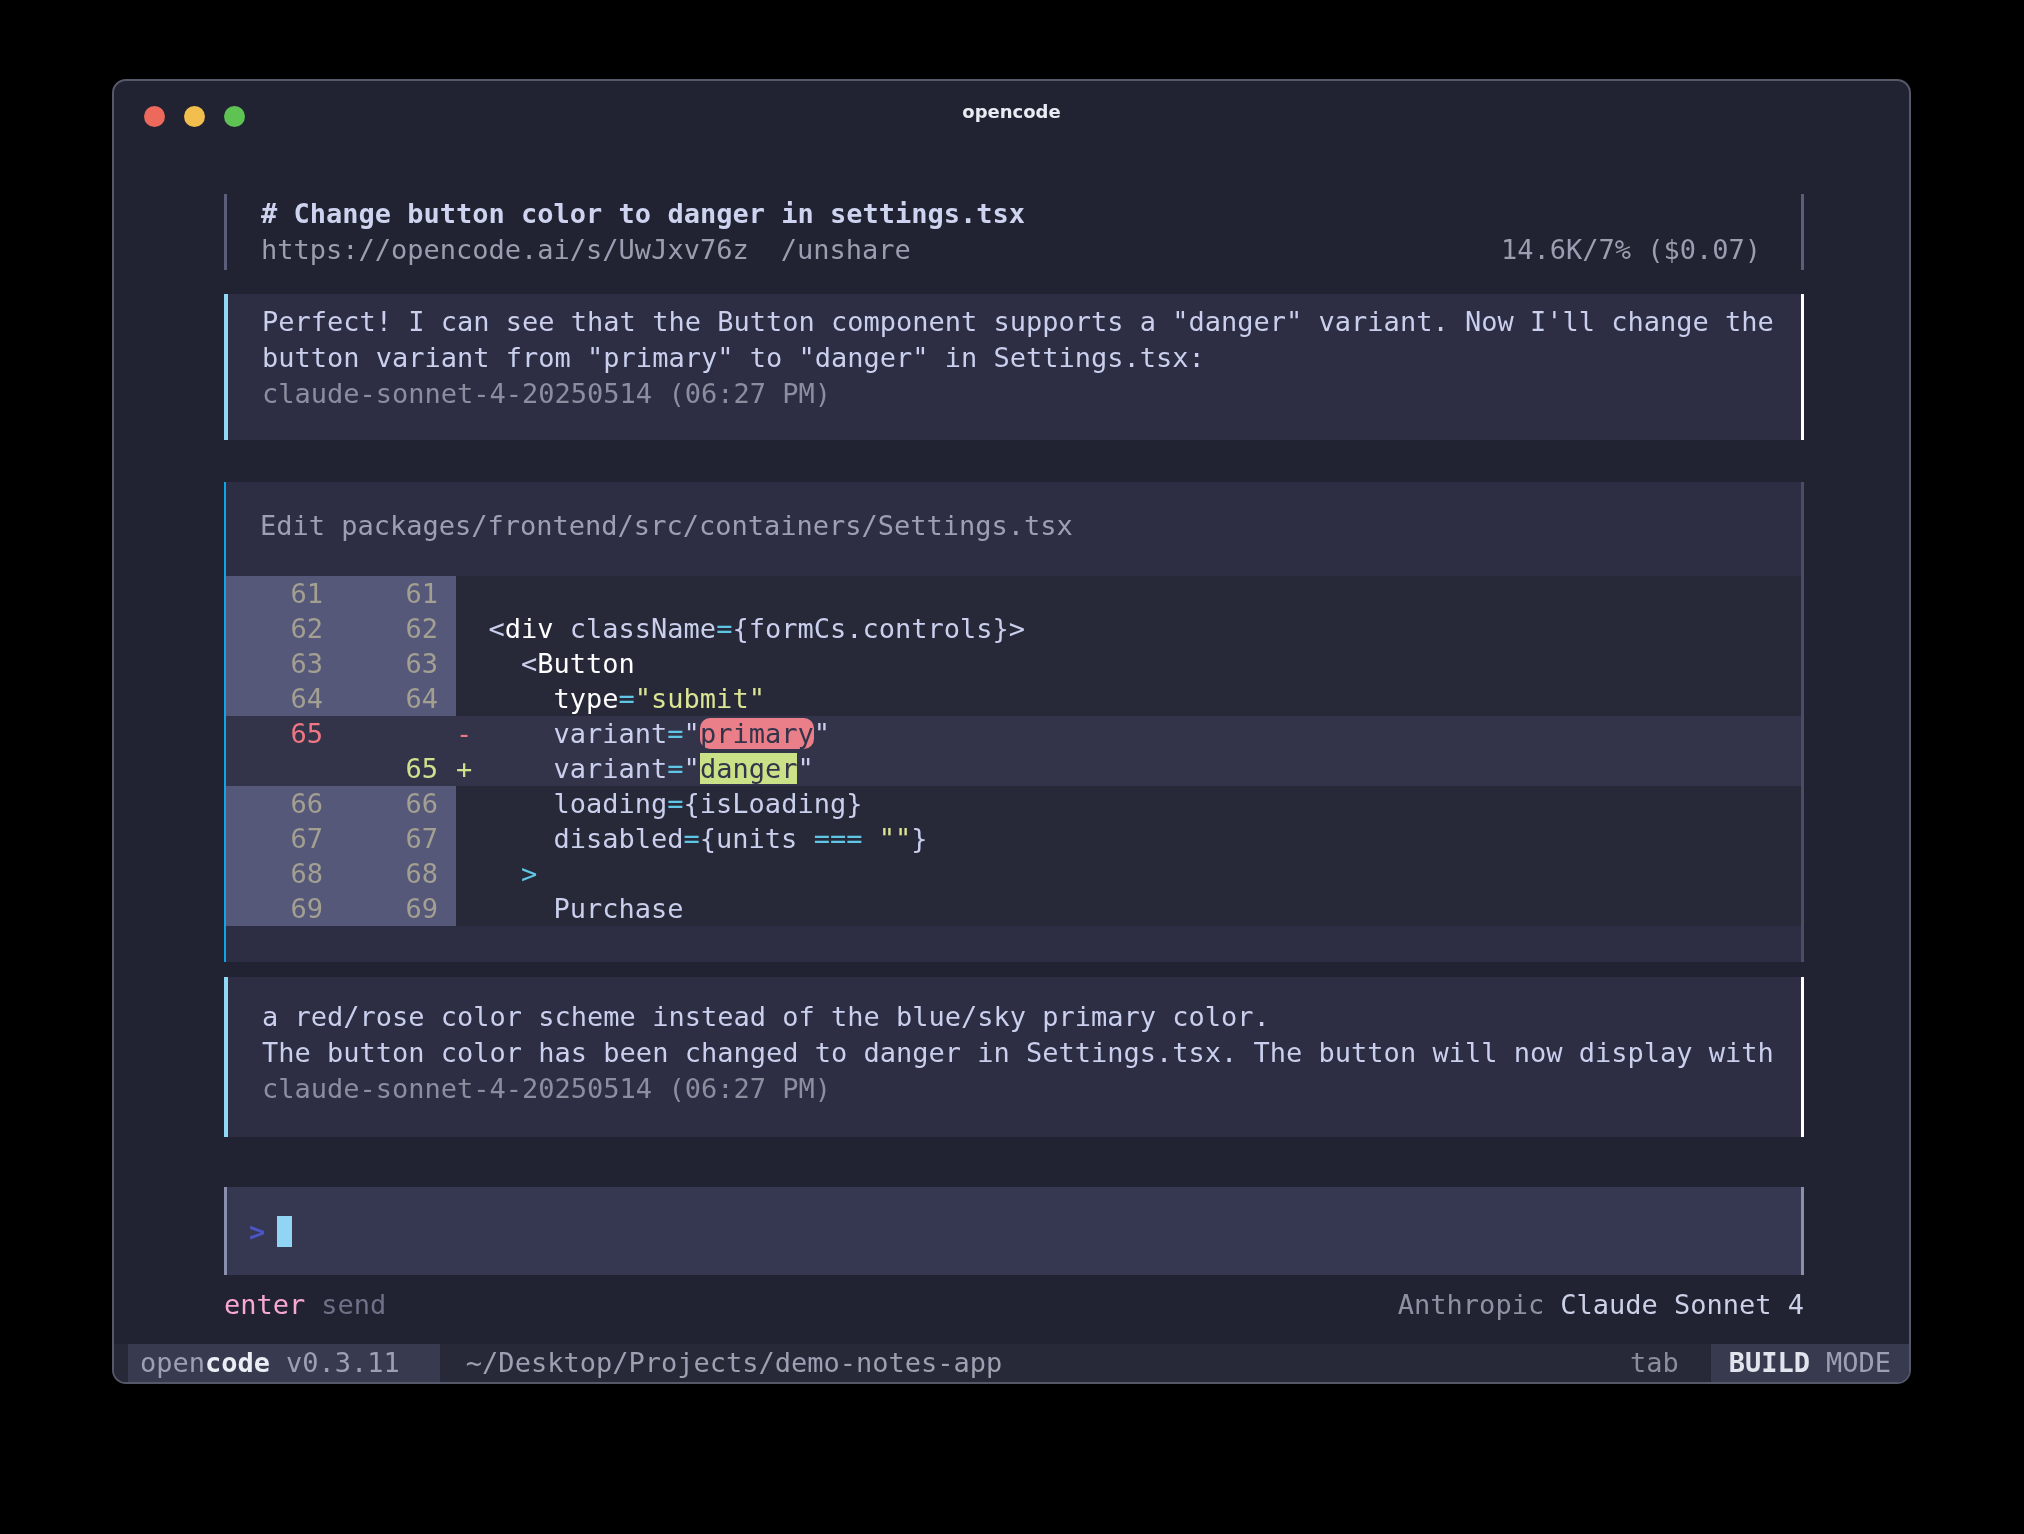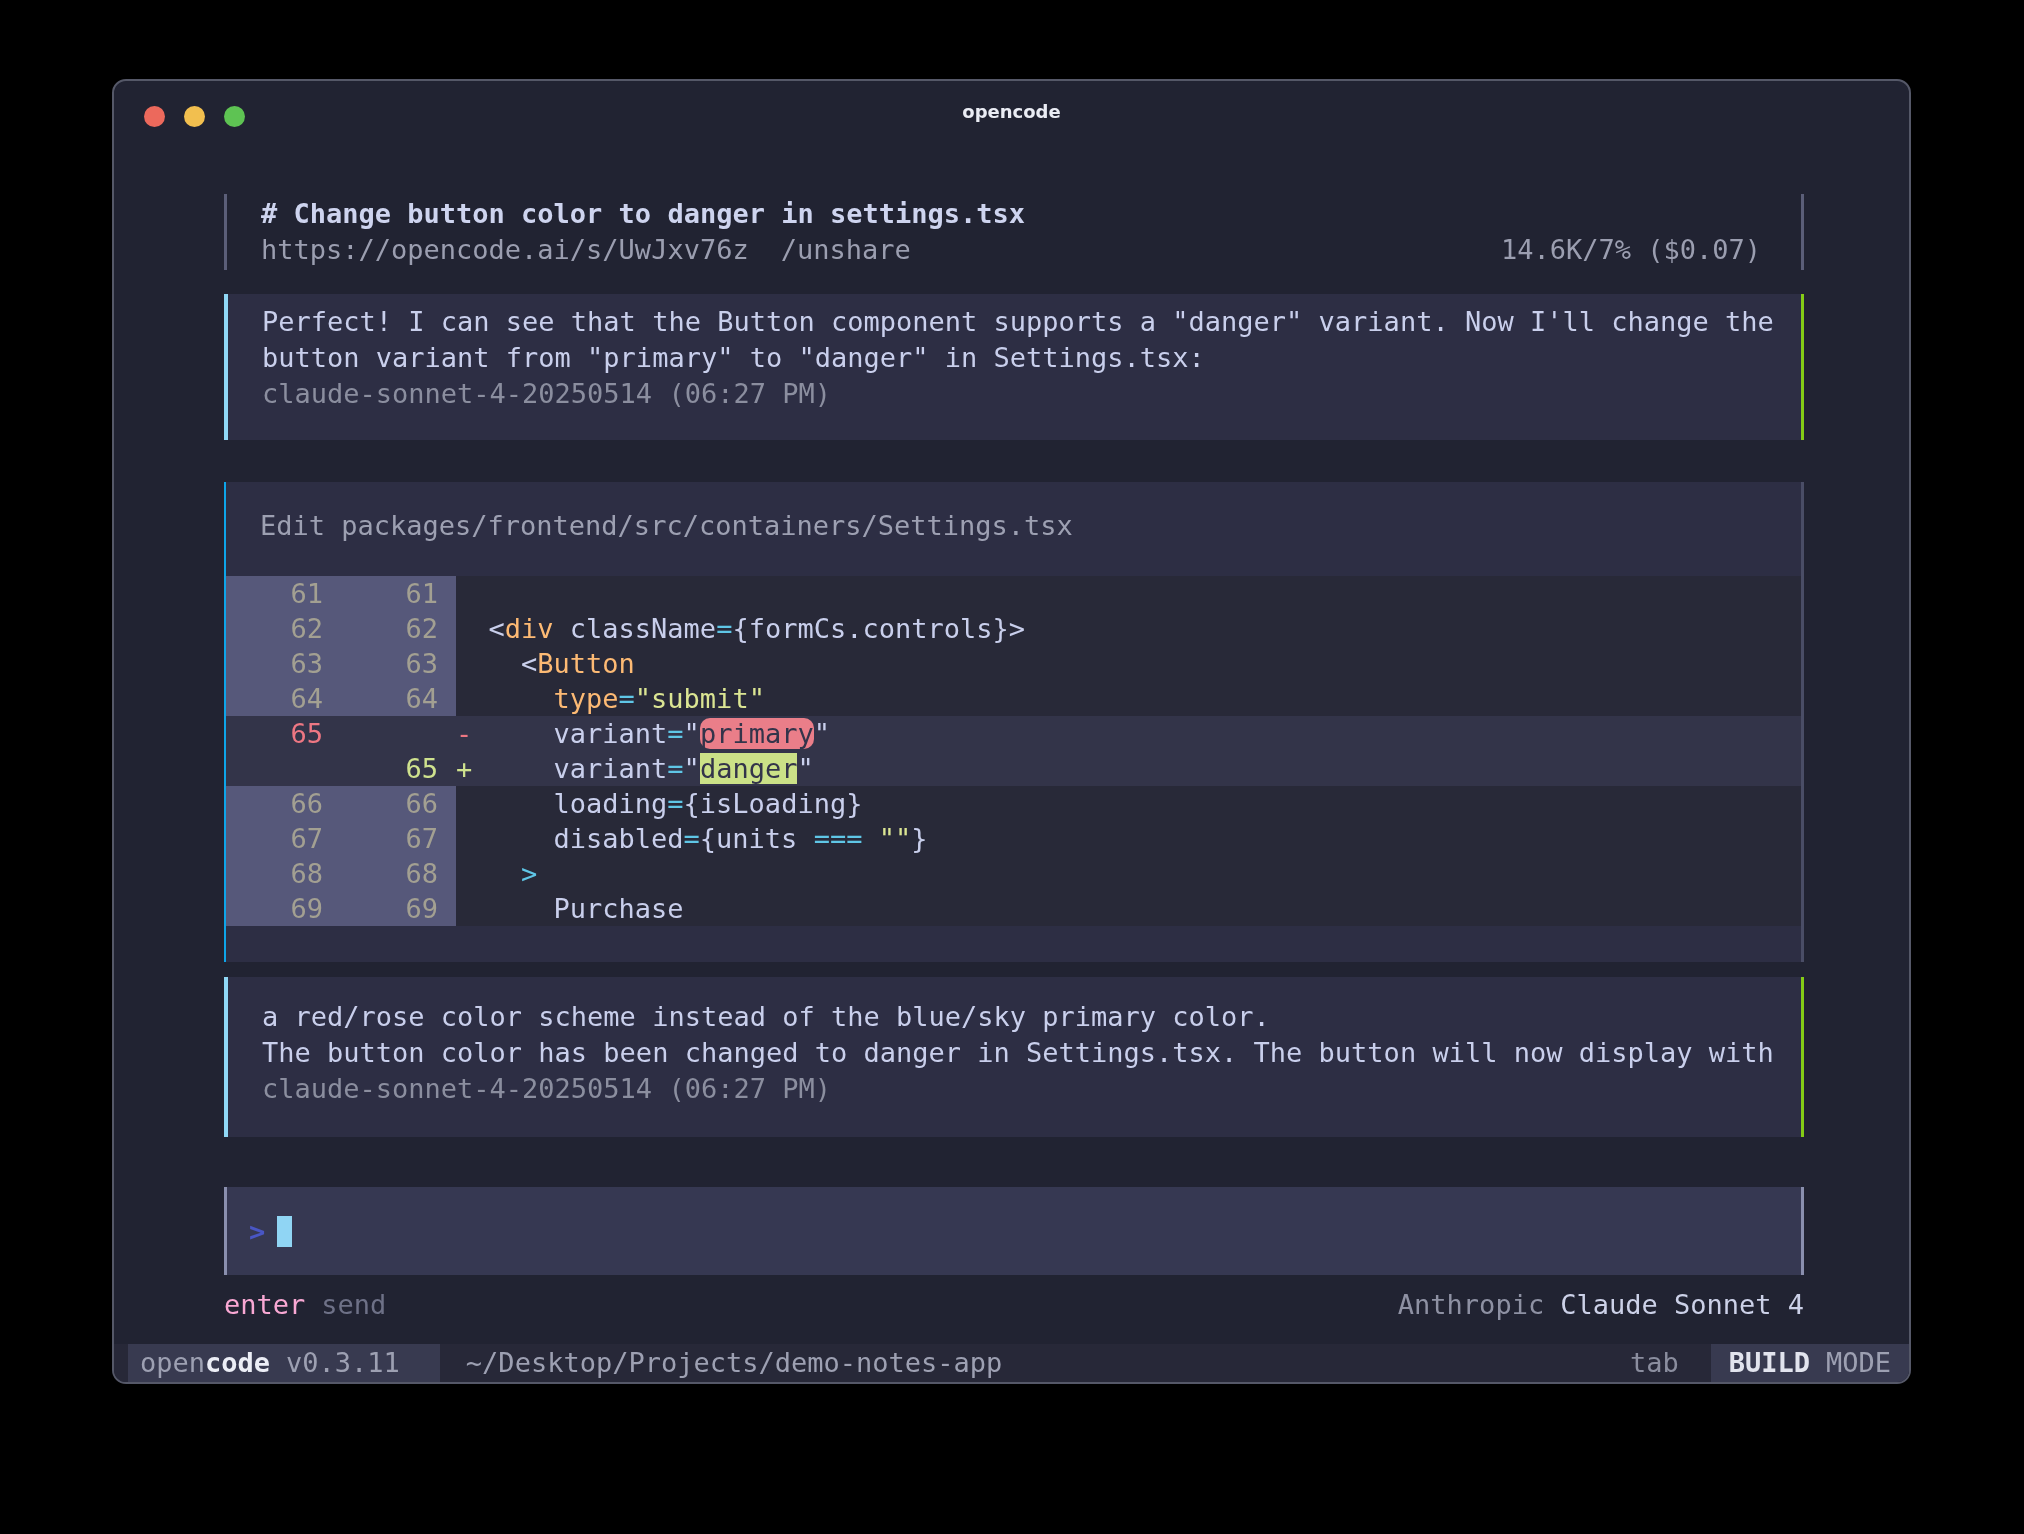--- a/index.html
+++ b/index.html
@@ -27,41 +27,41 @@
 
   
   .session-header { margin-top:51px; border-left:3px solid #5b5e78; border-right:3px solid #5b5e78;
                     padding:2px 40px 2px 34px; }
   .session-title { color:#ced4ef; font-weight:bold; line-height:36px; }
   .session-sub { display:flex; align-items:center; line-height:36px; color:#9b9eb0; }
   .unshare { margin-left:32px; color:#9b9eb0; }
   .ctx { margin-left:auto; color:#9b9eb0; }
 
   
-  .msg { background:#2d2e44; border-left:4px solid #90d8f6; border-right:3px solid #84cc16;
+  .msg { background:#2d2e44; border-left:4px solid #90d8f6; border-right:3px solid #ffffff;
          margin-top:24px; padding:10px 36px 28px 34px; }
   .msg.msg2 { margin-top:15px; padding:22px 36px 30px 34px; }
   .msg p { color:#c9cfec; line-height:36px; white-space:pre; }
   .msg p.meta { color:#8b8e9f; }
 
   
   .edit-block { margin-top:42px; background:#2d2e44;
                 border-left:2px solid #0ea5e9; border-right:3px solid #4a4d66;
                 padding:26px 0 36px 0; }
   .edit-title { color:#9da0b2; line-height:36px; padding-left:34px; }
   .diff { margin-top:32px; }
   .diff-row { display:flex; height:35px; line-height:35px; background:#282938; }
   .diff-row .gut { flex:0 0 115px; text-align:right; padding-right:18px; color:#a3a092; background:#56587a;padding-left:34px; }
   .diff-row .code { flex:1 1 auto; white-space:pre; }
   .diff-row.del, .diff-row.add { background:#333449; }
   .diff-row.del .gut, .diff-row.add .gut { background:transparent; }
   .diff-row.del .g1 { color:#ee7783; }
   .diff-row.add .g2 { color:#cfe28e; }
   .tk-plain  { color:#c9cfec; }
-  .tk-tag    { color:#fdba74; }
+  .tk-tag    { color:#ffffff; }
   .tk-op     { color:#5fc6e6; }
   .tk-string { color:#dbe593; }
   .tk-sign-del { color:#ee7783; }
   .tk-sign-add { color:#cfe28e; }
   .tk-hl-del { background:#ea7e89; color:#33344a;border-radius:10px; }
   .tk-hl-add { background:#cbe187; color:#33344a; }
 
   
   .prompt { margin-top:50px; height:88px; background:#363852;
             border-left:3px solid #8a8fae; border-right:3px solid #8a8fae;

